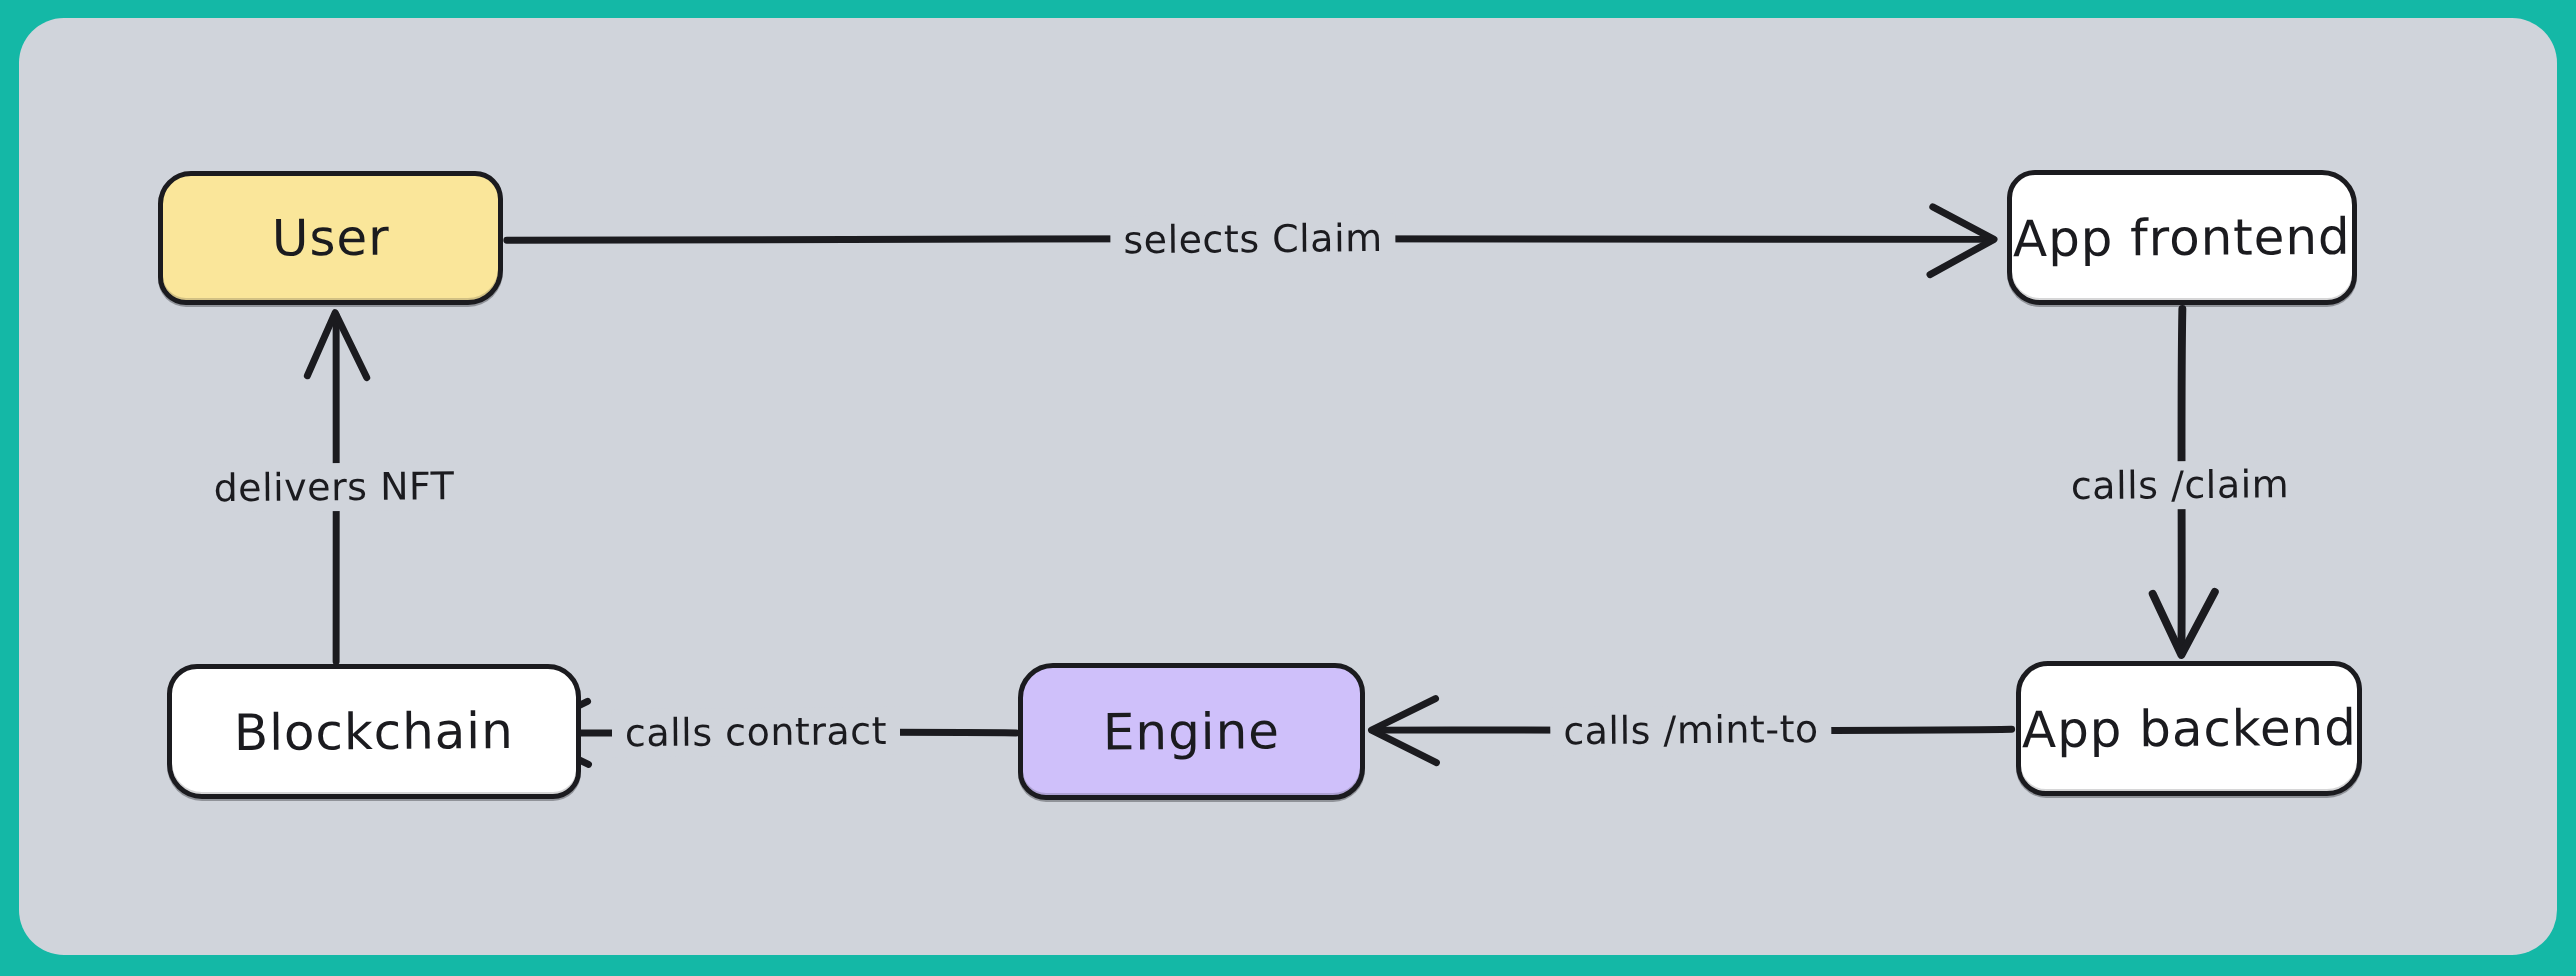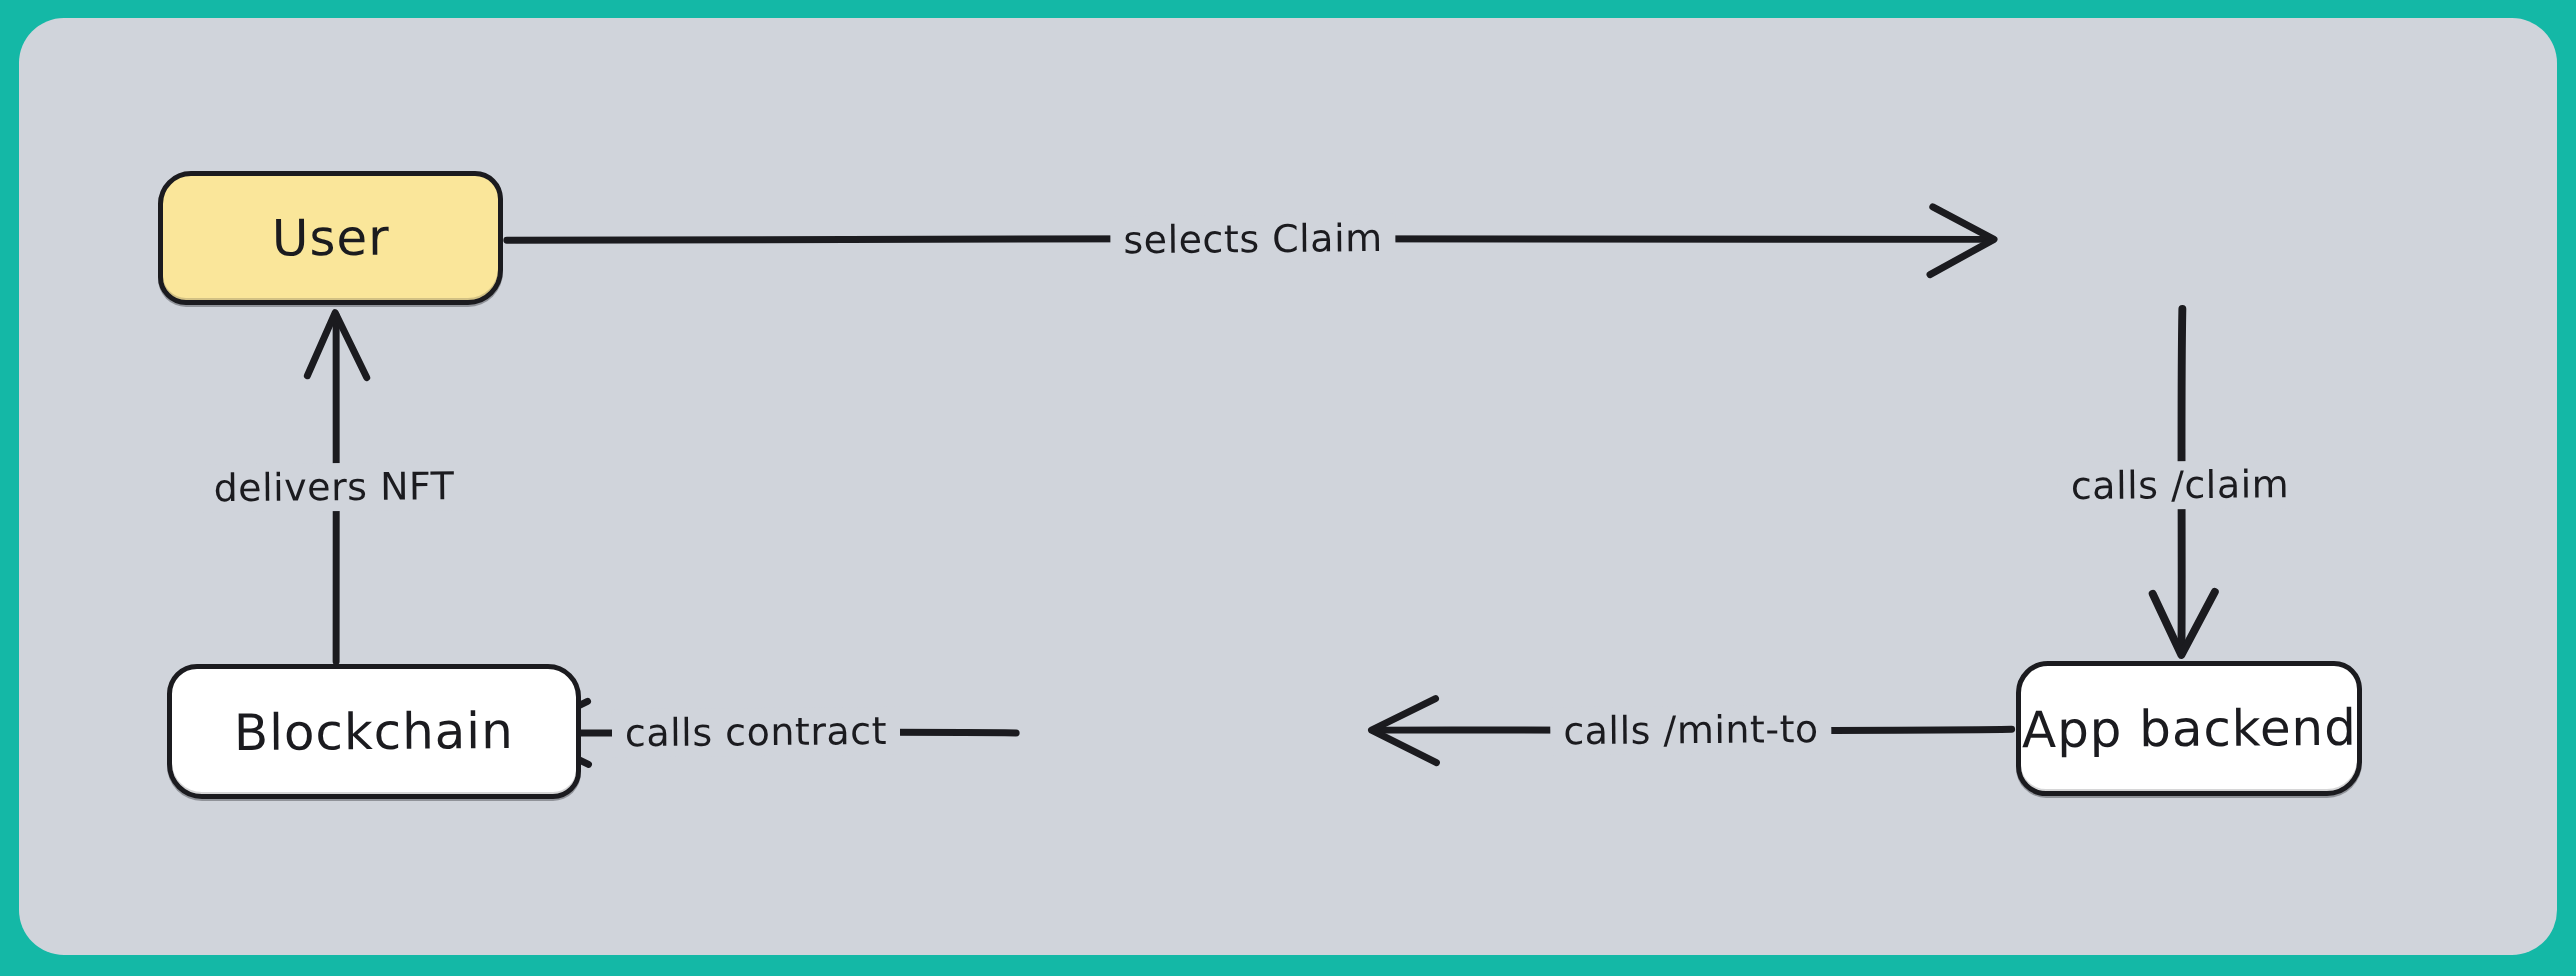--- a/index.html
+++ b/index.html
@@ -112,25 +112,31 @@
     <g>
       <path d="M 362 713 C 363 600, 361 440, 362 340"></path>
       <path d="M 331 405 L 361 337 L 395 407"></path>
     </g>
   </svg>
 
   <div class="node" id="node-user" style="background-color: rgb(250, 230, 154);">
     <span class="node-label">User</span>
   </div>
 
+  <div class="node" id="node-frontend" style="background-color: rgb(255, 255, 255);">
+    <span class="node-label">App frontend</span>
+  </div>
 
   <div class="node" id="node-backend" style="background-color: rgb(255, 255, 255);">
     <span class="node-label">App backend</span>
   </div>
 
+  <div class="node" id="node-engine" style="background-color: rgb(207, 192, 250);">
+    <span class="node-label">Engine</span>
+  </div>
 
   <div class="node" id="node-blockchain" style="background-color: rgb(255, 255, 255);">
     <span class="node-label">Blockchain</span>
   </div>
 
   <div class="edge-label" id="label-selects-claim">selects Claim</div>
 
   <div class="edge-label" id="label-calls-claim">calls /claim</div>
 
   <div class="edge-label" id="label-calls-mint-to">calls /mint-to</div>

